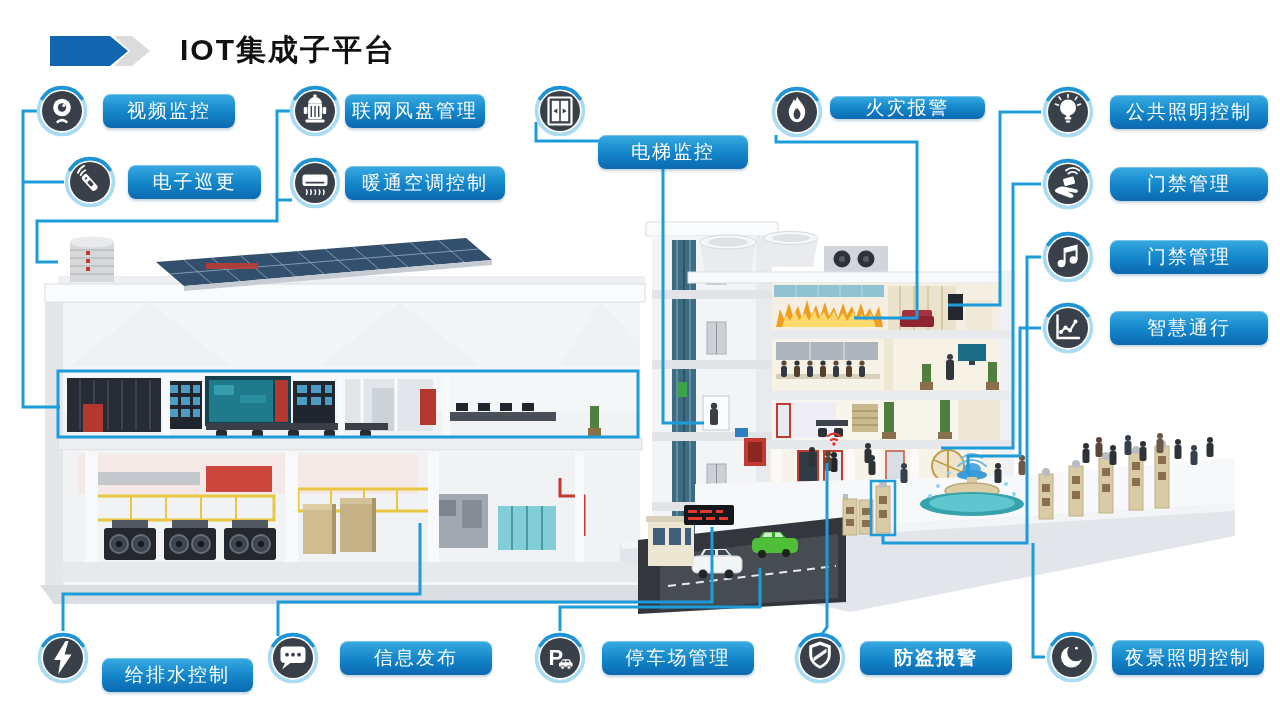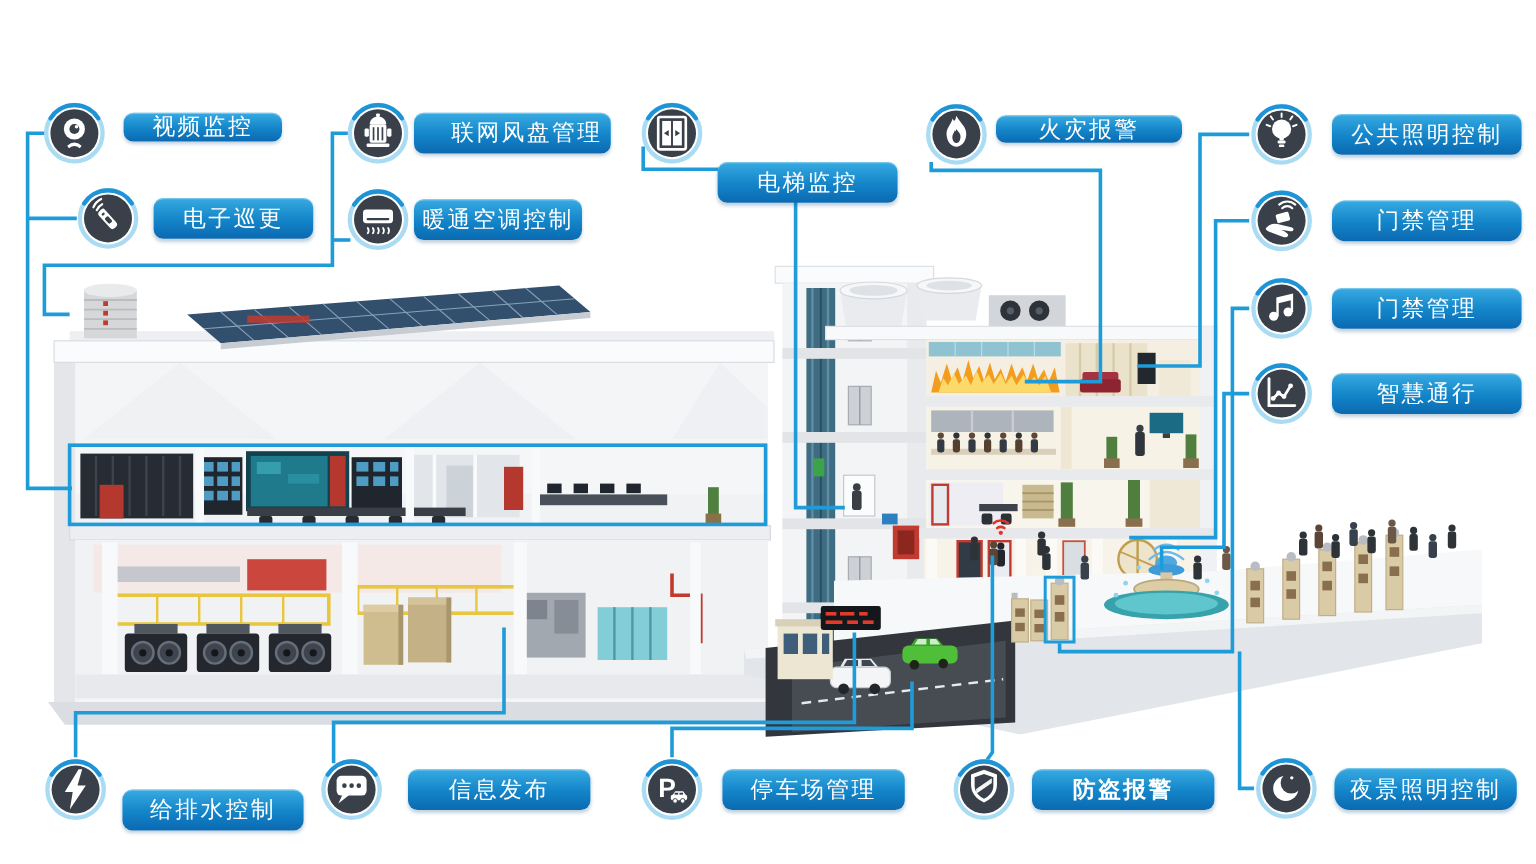--- a/index.html
+++ b/index.html
@@ -537,30 +537,37 @@
       <polyline points="63,631 63,594 420,594 420,523"></polyline>
       <polyline points="278,636 278,602 712,602 712,527"></polyline>
       <polyline points="560,631 560,607 760,607 760,568"></polyline>
       <polyline points="822,634 827,627 827,463"></polyline>
       <polyline points="1033,543 1033,657 1045,657"></polyline>
     </g>
     <rect x="58" y="371" width="580" height="66" fill="none" stroke="#1E9CD9" stroke-width="3"></rect>
     <rect x="871" y="481" width="24" height="54" fill="none" stroke="#1E9CD9" stroke-width="2.5"></rect>
   </svg>
 
+  <div id="title-block">
+    <svg width="104" height="32" viewBox="0 0 104 32">
+      <polygon points="0,1 60,1 78,16 60,31 0,31" fill="#1266B0"></polygon>
+      <polygon points="64,1 82,1 100,16 82,31 64,31 80,16" fill="#D9DBDD"></polygon>
+    </svg>
+    <span id="title-text">IOT集成子平台</span>
+  </div>
 
   <div id="features-layer"><div style="display: contents;"><div class="badge" style="left: 36px; top: 85px;"><svg viewBox="0 0 52 52" width="52" height="52">
     <circle cx="26" cy="26" r="23.5" fill="#ffffff" stroke="#A9DBF3" stroke-width="3.6"></circle>
     <path d="M6.1,13.6 A23.5 23.5 0 0 1 45.9,13.6" stroke="#1E93D6" stroke-width="3.6" fill="none" stroke-linecap="round"></path>
     <circle cx="26" cy="26" r="20" fill="#3A4049"></circle>
     <circle cx="26" cy="22.5" r="8.8" fill="#fff"></circle>
             <circle cx="26" cy="22.5" r="4.2" fill="#3A4049"></circle>
             <circle cx="27.8" cy="20.6" r="1.5" fill="#fff"></circle>
             <path d="M20,36.5 q6,-5.5 12,0 l-1.5,2 q-4.5,-3.8 -9,0 z" fill="#fff"></path>
-  </svg></div><div class="pill" style="left: 103px; top: 94px; width: 132px; height: 24px;">视频监控</div></div><div style="display: contents;"><div class="badge" style="left: 64px; top: 156px;"><svg viewBox="0 0 52 52" width="52" height="52">
+  </svg></div><div class="pill" style="left: 103px; top: 94px; width: 132px; height: 34px;">视频监控</div></div><div style="display: contents;"><div class="badge" style="left: 64px; top: 156px;"><svg viewBox="0 0 52 52" width="52" height="52">
     <circle cx="26" cy="26" r="23.5" fill="#ffffff" stroke="#A9DBF3" stroke-width="3.6"></circle>
     <path d="M6.1,13.6 A23.5 23.5 0 0 1 45.9,13.6" stroke="#1E93D6" stroke-width="3.6" fill="none" stroke-linecap="round"></path>
     <circle cx="26" cy="26" r="20" fill="#3A4049"></circle>
     <g transform="rotate(-42 26 27)">
               <rect x="22.6" y="17" width="7" height="19" rx="2.8" fill="#fff"></rect>
               <rect x="24.8" y="20" width="2.6" height="1.8" rx="0.6" fill="#3A4049"></rect>
               <rect x="24.2" y="24.5" width="3.8" height="6" rx="1" fill="#3A4049"></rect>
             </g>
             <g stroke="#fff" stroke-width="1.8" fill="none" stroke-linecap="round">
               <path d="M19.5,21.5 a5.5,5.5 0 0 1 2.6,-2.9"></path>
@@ -575,34 +582,34 @@
             <path d="M19,18.5 a7,6.5 0 0 1 14,0 z" fill="#fff"></path>
             <rect x="19" y="18.5" width="14" height="15.5" rx="1.5" fill="#fff"></rect>
             <rect x="14.8" y="22" width="3.6" height="7" rx="1.2" fill="#fff"></rect>
             <rect x="33.6" y="22" width="3.6" height="7" rx="1.2" fill="#fff"></rect>
             <rect x="16.5" y="34.5" width="19" height="3" rx="1" fill="#fff"></rect>
             <g fill="#3A4049">
               <rect x="21.6" y="21" width="1.4" height="11"></rect>
               <rect x="25.3" y="21" width="1.4" height="11"></rect>
               <rect x="29" y="21" width="1.4" height="11"></rect>
             </g>
-  </svg></div><div class="pill" style="left: 345px; top: 94px; width: 140px; height: 34px; padding-left: 24px;">联网风盘管理</div></div><div style="display: contents;"><div class="badge" style="left: 289px; top: 157px;"><svg viewBox="0 0 52 52" width="52" height="52">
+  </svg></div><div class="pill" style="left: 345px; top: 94px; width: 140px; height: 34px;">联网风盘管理</div></div><div style="display: contents;"><div class="badge" style="left: 289px; top: 157px;"><svg viewBox="0 0 52 52" width="52" height="52">
     <circle cx="26" cy="26" r="23.5" fill="#ffffff" stroke="#A9DBF3" stroke-width="3.6"></circle>
     <path d="M6.1,13.6 A23.5 23.5 0 0 1 45.9,13.6" stroke="#1E93D6" stroke-width="3.6" fill="none" stroke-linecap="round"></path>
     <circle cx="26" cy="26" r="20" fill="#3A4049"></circle>
     <rect x="13.5" y="17.5" width="25" height="11.5" rx="2.8" fill="#fff"></rect>
             <rect x="16.5" y="24.7" width="19" height="1.8" rx="0.9" fill="#3A4049"></rect>
             <g stroke="#fff" stroke-width="1.5" fill="none" stroke-linecap="round">
               <path d="M17.5,33 q1.4,2.2 0,4.4"></path>
               <path d="M21.75,33 q1.4,2.2 0,4.4"></path>
               <path d="M26,33 q1.4,2.2 0,4.4"></path>
               <path d="M30.25,33 q1.4,2.2 0,4.4"></path>
               <path d="M34.5,33 q1.4,2.2 0,4.4"></path>
             </g>
-  </svg></div><div class="pill" style="left: 345px; top: 166px; width: 140px; height: 34px;">暖通空调控制</div></div><div style="display: contents;"><div class="badge" style="left: 534px; top: 85px;"><svg viewBox="0 0 52 52" width="52" height="52">
+  </svg></div><div class="pill" style="left: 345px; top: 166px; width: 160px; height: 34px;">暖通空调控制</div></div><div style="display: contents;"><div class="badge" style="left: 534px; top: 85px;"><svg viewBox="0 0 52 52" width="52" height="52">
     <circle cx="26" cy="26" r="23.5" fill="#ffffff" stroke="#A9DBF3" stroke-width="3.6"></circle>
     <path d="M6.1,13.6 A23.5 23.5 0 0 1 45.9,13.6" stroke="#1E93D6" stroke-width="3.6" fill="none" stroke-linecap="round"></path>
     <circle cx="26" cy="26" r="20" fill="#3A4049"></circle>
     <rect x="14.5" y="12.5" width="23" height="27" rx="1.5" fill="none" stroke="#fff" stroke-width="2.2"></rect>
             <rect x="17.8" y="15.8" width="7.4" height="20.4" fill="#fff"></rect>
             <rect x="26.8" y="15.8" width="7.4" height="20.4" fill="#fff"></rect>
             <polygon points="19.3,26 23.3,23.4 23.3,28.6" fill="#3A4049"></polygon>
             <polygon points="32.7,26 28.7,23.4 28.7,28.6" fill="#3A4049"></polygon>
   </svg></div><div class="pill" style="left: 598px; top: 95px; width: 150px; height: 34px; margin-top: 40px;">电梯监控</div></div><div style="display: contents;"><div class="badge" style="left: 771px; top: 86px;"><svg viewBox="0 0 52 52" width="52" height="52">
     <circle cx="26" cy="26" r="23.5" fill="#ffffff" stroke="#A9DBF3" stroke-width="3.6"></circle>
@@ -691,14 +698,14 @@
     <path d="M26,9.5 l10.8,3.9 v8.4 c0,7.8 -4.6,11.9 -10.8,15 c-6.2,-3.1 -10.8,-7.2 -10.8,-15 v-8.4 z" fill="#fff"></path>
             <path d="M26,13 l7.8,2.8 v6.6 c0,5.8 -3.3,8.9 -7.8,11.3 c-4.5,-2.4 -7.8,-5.5 -7.8,-11.3 v-6.6 z" fill="#3A4049"></path>
             <polygon points="19.5,25.5 32.5,16.5 32.5,20.5 19.5,29.5" fill="#fff" opacity="0.95"></polygon>
   </svg></div><div class="pill" style="left: 860px; top: 641px; width: 152px; height: 34px; font-weight: bold;">防盗报警</div></div><div style="display: contents;"><div class="badge" style="left: 1046px; top: 631px;"><svg viewBox="0 0 52 52" width="52" height="52">
     <circle cx="26" cy="26" r="23.5" fill="#ffffff" stroke="#A9DBF3" stroke-width="3.6"></circle>
     <path d="M6.1,13.6 A23.5 23.5 0 0 1 45.9,13.6" stroke="#1E93D6" stroke-width="3.6" fill="none" stroke-linecap="round"></path>
     <circle cx="26" cy="26" r="20" fill="#3A4049"></circle>
     <circle cx="25.5" cy="26" r="10.5" fill="#fff"></circle>
             <circle cx="30" cy="21.5" r="8.8" fill="#3A4049"></circle>
             <circle cx="30.5" cy="17.2" r="1.4" fill="#fff"></circle>
-  </svg></div><div class="pill" style="left: 1112px; top: 640px; width: 152px; height: 35px; border-radius: 13px;">夜景照明控制</div></div></div>
+  </svg></div><div class="pill" style="left: 1112px; top: 640px; width: 152px; height: 35px;">夜景照明控制</div></div></div>
 </div>
 
 </body></html>

